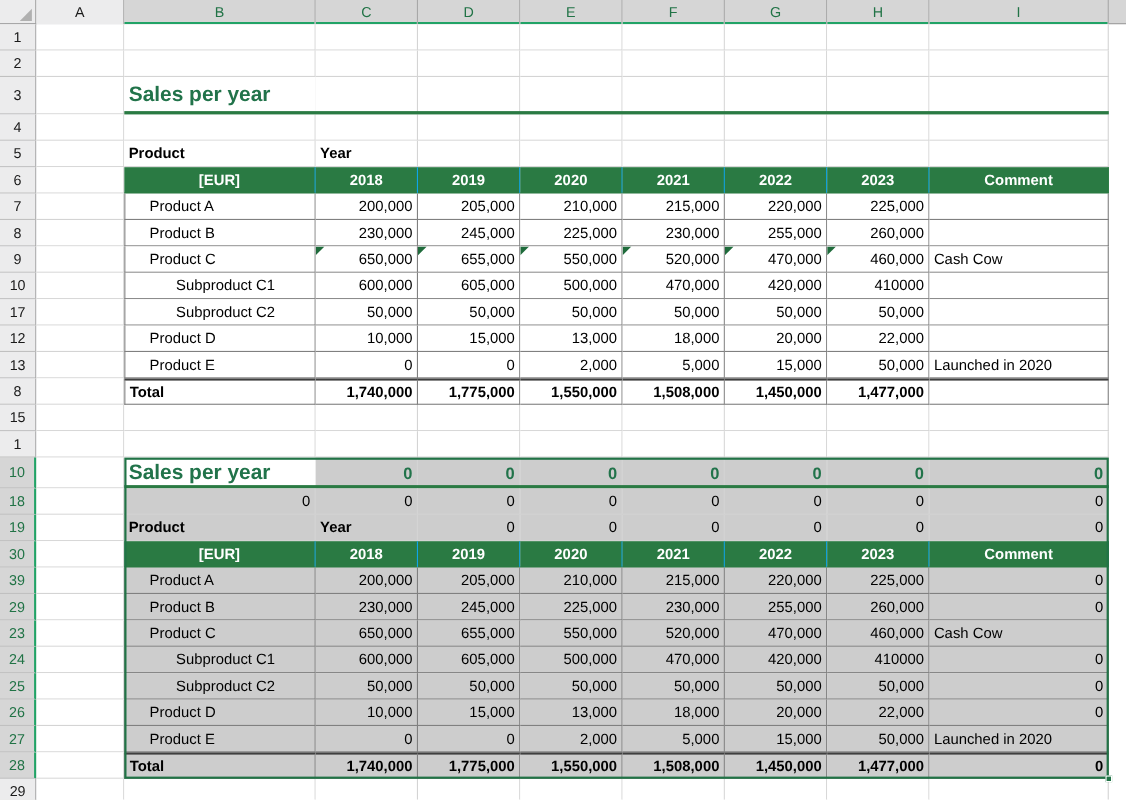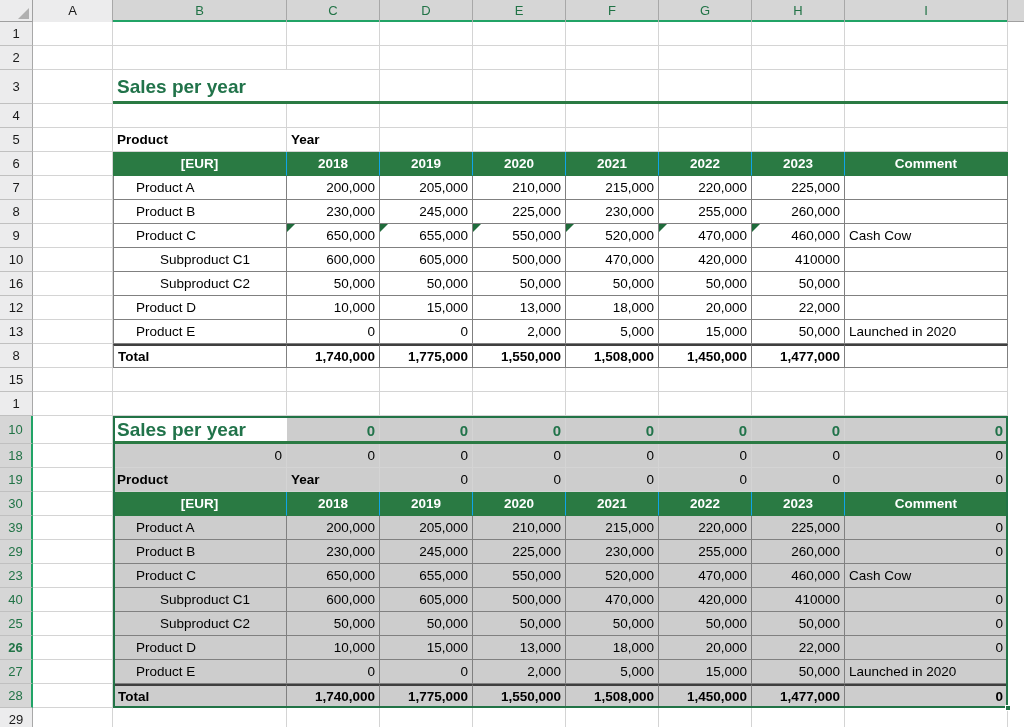--- a/index.html
+++ b/index.html
@@ -199,36 +199,36 @@
       <div class="rowhdr" style="top: 22px; height: 24px; line-height: 23px;">1</div>
       <div class="rowhdr" style="top: 46px; height: 24px; line-height: 23px;">2</div>
       <div class="rowhdr" style="top: 70px; height: 34px; line-height: 33px;">3</div>
       <div class="rowhdr" style="top: 104px; height: 24px; line-height: 23px;">4</div>
       <div class="rowhdr" style="top: 128px; height: 24px; line-height: 23px;">5</div>
       <div class="rowhdr" style="top: 152px; height: 24px; line-height: 23px;">6</div>
       <div class="rowhdr" style="top: 176px; height: 24px; line-height: 23px;">7</div>
       <div class="rowhdr" style="top: 200px; height: 24px; line-height: 23px;">8</div>
       <div class="rowhdr" style="top: 224px; height: 24px; line-height: 23px;">9</div>
       <div class="rowhdr" style="top: 248px; height: 24px; line-height: 23px;">10</div>
-      <div class="rowhdr" style="top: 272px; height: 24px; line-height: 23px;">16</div>
+      <div class="rowhdr" style="top: 272px; height: 24px; line-height: 23px;">17</div>
       <div class="rowhdr" style="top: 296px; height: 24px; line-height: 23px;">12</div>
       <div class="rowhdr" style="top: 320px; height: 24px; line-height: 23px;">13</div>
       <div class="rowhdr" style="top: 344px; height: 24px; line-height: 23px;">8</div>
       <div class="rowhdr" style="top: 368px; height: 24px; line-height: 23px;">15</div>
       <div class="rowhdr" style="top: 392px; height: 24px; line-height: 23px;">1</div>
       <div class="rowhdr selected" style="top: 416px; height: 28px; line-height: 27px;">10</div>
       <div class="rowhdr selected" style="top: 444px; height: 24px; line-height: 23px;">18</div>
       <div class="rowhdr selected" style="top: 468px; height: 24px; line-height: 23px;">19</div>
       <div class="rowhdr selected" style="top: 492px; height: 24px; line-height: 23px;">30</div>
       <div class="rowhdr selected" style="top: 516px; height: 24px; line-height: 23px;">39</div>
       <div class="rowhdr selected" style="top: 540px; height: 24px; line-height: 23px;">29</div>
       <div class="rowhdr selected" style="top: 564px; height: 24px; line-height: 23px;">23</div>
-      <div class="rowhdr selected" style="top: 588px; height: 24px; line-height: 23px;">40</div>
+      <div class="rowhdr selected" style="top: 588px; height: 24px; line-height: 23px;">24</div>
       <div class="rowhdr selected" style="top: 612px; height: 24px; line-height: 23px;">25</div>
-      <div class="rowhdr selected" style="top: 636px; height: 24px; line-height: 23px; font-weight: bold;">26</div>
+      <div class="rowhdr selected" style="top: 636px; height: 24px; line-height: 23px;">26</div>
       <div class="rowhdr selected" style="top: 660px; height: 24px; line-height: 23px;">27</div>
       <div class="rowhdr selected" style="top: 684px; height: 24px; line-height: 23px;">28</div>
       <div class="rowhdr" style="top: 708px; height: 24px; line-height: 23px;">29</div>
     </div>
 
   <div class="grid">
     <div id="cells">
         <div class="cell" style="left: 0px; top: 0px; width: 80px; height: 24px;"></div>
         <div class="cell" style="left: 80px; top: 0px; width: 174px; height: 24px;"></div>
         <div class="cell" style="left: 254px; top: 0px; width: 93px; height: 24px;"></div>

